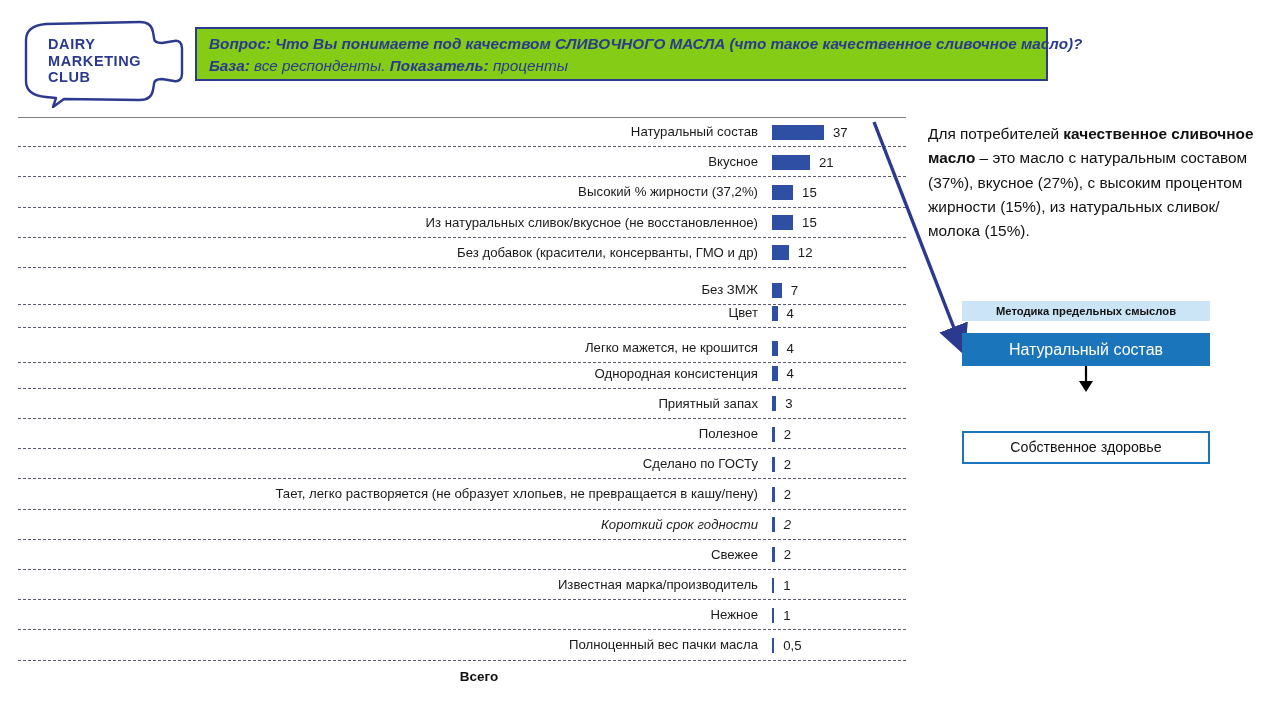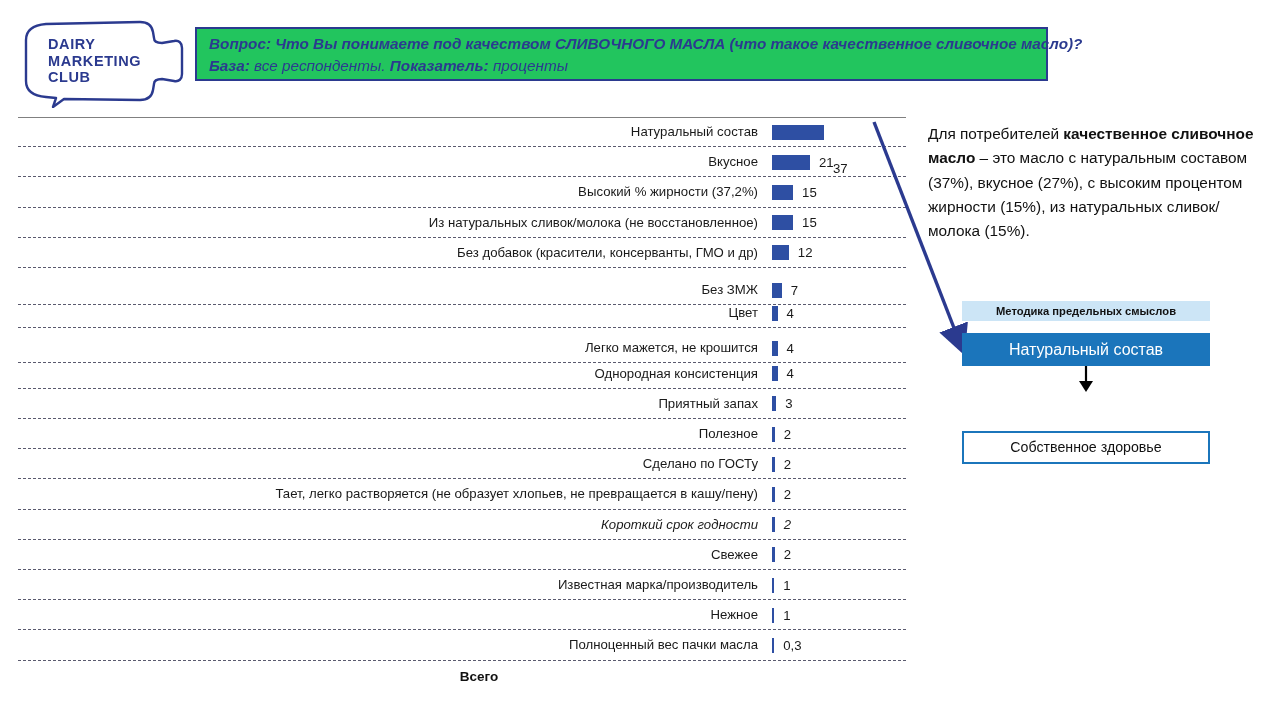--- a/index.html
+++ b/index.html
@@ -14,21 +14,21 @@
   #logo{position:absolute;left:12px;top:16px;width:172px;height:92px;}
   #logo svg{position:absolute;left:0;top:0;}
   #logo .logo-text{
     position:absolute;left:36px;top:20px;
     color:#2b3a8f;font-weight:bold;font-size:14.5px;
     line-height:16.5px;letter-spacing:.6px;
   }
   
   #header-box{
     position:absolute;left:195px;top:27px;width:853px;height:54px;
-    border:2px solid #2b3a8f;background:#22c55e;
+    border:2px solid #2b3a8f;background:#84cc16;
     box-sizing:border-box;
   }
   #header-box .hline{
     position:absolute;left:12px;color:#2b3a8f;
     font-style:italic;font-size:15.3px;white-space:nowrap;
   }
   #header-box .l1{top:6px;}
   #header-box .l2{top:28px;}
   .hb{font-weight:bold;font-style:italic;}
   .hn{font-weight:normal;font-style:italic;}
@@ -111,37 +111,37 @@
     <span class="hb">Показатель:</span>
     <span class="hn">проценты</span>
   </div>
 </div>
 
 <div id="chart">
   <div class="topline"></div>
 <div class="row" style="top: 0px;">
       <div class="label">Натуральный состав</div>
       <div class="bar" style="width: 52px; background: rgb(46, 79, 163);"></div>
-      <div class="val" style="left: 815px; margin-top: 36px;">37</div>
+      <div class="val" style="left: 815px;">37</div>
       <div class="sep"></div>
     </div>
     <div class="row" style="top: 30.2px;">
       <div class="label">Вкусное</div>
       <div class="bar" style="width: 37.9459px; background: rgb(46, 79, 163);"></div>
       <div class="val" style="left: 800.946px;">21</div>
       <div class="sep"></div>
     </div>
     <div class="row" style="top: 60.4px;">
       <div class="label">Высокий % жирности (37,2%)</div>
       <div class="bar" style="width: 21.0811px; background: rgb(46, 79, 163);"></div>
       <div class="val" style="left: 784.081px;">15</div>
       <div class="sep"></div>
     </div>
     <div class="row" style="top: 90.6px;">
-      <div class="label">Из натуральных сливок/молока (не восстановленное)</div>
+      <div class="label">Из натуральных сливок/вкусное (не восстановленное)</div>
       <div class="bar" style="width: 21.0811px; background: rgb(46, 79, 163);"></div>
       <div class="val" style="left: 784.081px;">15</div>
       <div class="sep"></div>
     </div>
     <div class="row" style="top: 120.8px;">
       <div class="label">Без добавок (красители, консерванты, ГМО и др)</div>
       <div class="bar" style="width: 16.8649px; background: rgb(46, 79, 163);"></div>
       <div class="val" style="left: 779.865px;">12</div>
       <div class="sep"></div>
     </div>
@@ -213,21 +213,21 @@
     </div>
     <div class="row" style="top: 483.2px;">
       <div class="label">Нежное</div>
       <div class="bar" style="width: 2.2px; background: rgb(46, 79, 163);"></div>
       <div class="val" style="left: 765.2px;">1</div>
       <div class="sep"></div>
     </div>
     <div class="row" style="top: 513.4px;">
       <div class="label">Полноценный вес пачки масла</div>
       <div class="bar" style="width: 2.2px; background: rgb(46, 79, 163);"></div>
-      <div class="val" style="left: 765.2px;">0,3</div>
+      <div class="val" style="left: 765.2px;">0,5</div>
       <div class="sep"></div>
     </div>
   </div>
 <div id="total-label">
   <span id="total-inner">Всего</span>
 </div>
 
 <svg id="big-arrow" viewBox="0 0 130 250">
   <defs>
     <marker id="ah" markerWidth="9" markerHeight="9" refX="6" refY="4.5" orient="auto">

